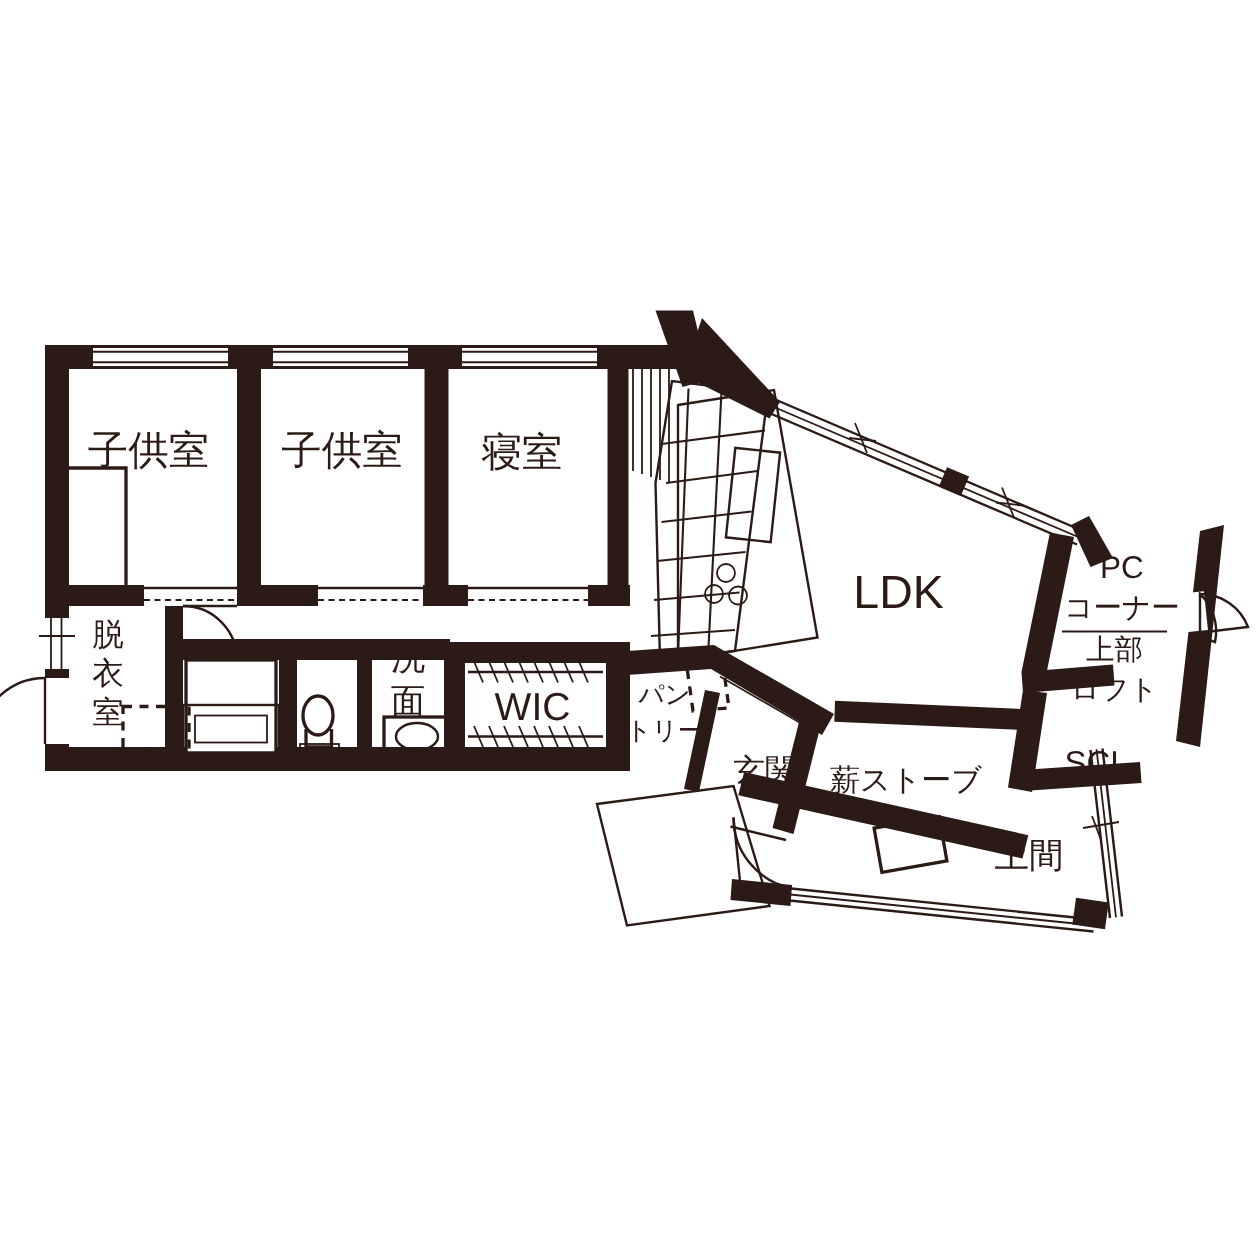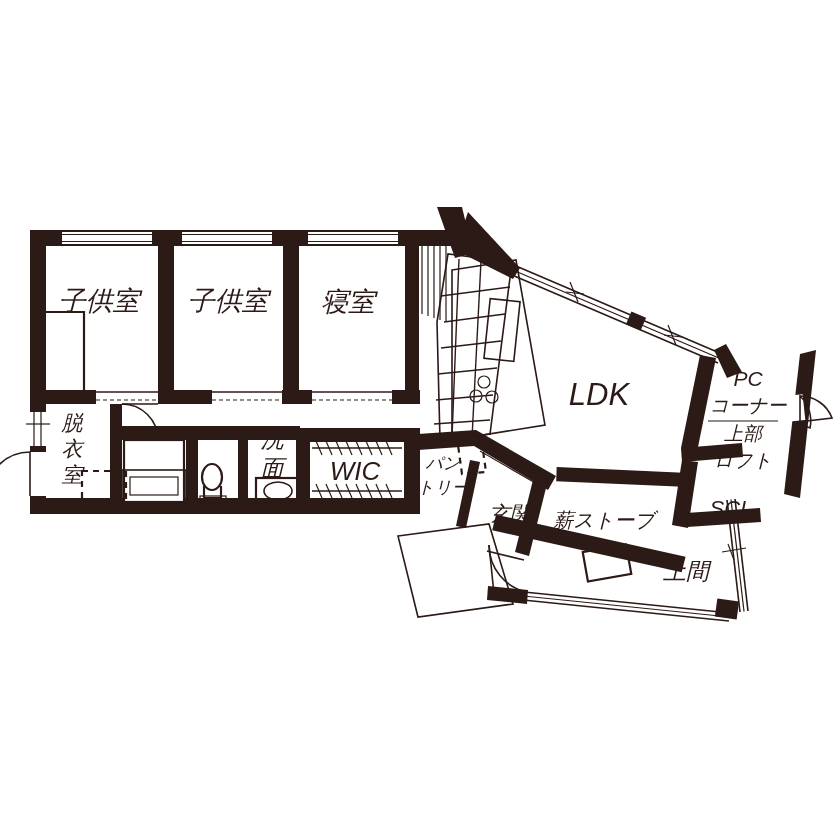--- a/index.html
+++ b/index.html
@@ -1,18 +1,18 @@
 <!DOCTYPE html>
 <html><head>
 <meta charset="utf-8">
 <style>
   html,body{margin:0;padding:0;background:#ffffff;}
   body{width:840px;height:840px;overflow:hidden;
        font-family:"Liberation Sans","DejaVu Sans",sans-serif;}
-  #plan-root{position:relative;width:840px;height:840px;background:#ffffff;font-style:italic;}
+  #plan-root{position:relative;width:840px;height:840px;background:#ffffff;}
   svg#floorplan{position:absolute;left:0;top:0;width:840px;height:840px;display:block;}
   .wall{fill:#2b1a16;}
   .thin{fill:none;stroke:#2b1a16;stroke-width:2.2;}
   .thin1{fill:none;stroke:#2b1a16;stroke-width:1.6;}
   .thin08{fill:none;stroke:#2b1a16;stroke-width:1.2;}
   .fixture{fill:#ffffff;stroke:#2b1a16;stroke-width:2.2;}
   .dash{fill:none;stroke:#2b1a16;stroke-width:2.2;stroke-dasharray:6 5;}
   .rlabel{fill:#2b1a16;font-family:"DejaVu Sans","Liberation Sans",sans-serif;
           font-weight:400;text-anchor:middle;dominant-baseline:middle;}
   .rlabel.lat{font-family:"Liberation Sans","DejaVu Sans",sans-serif;}

